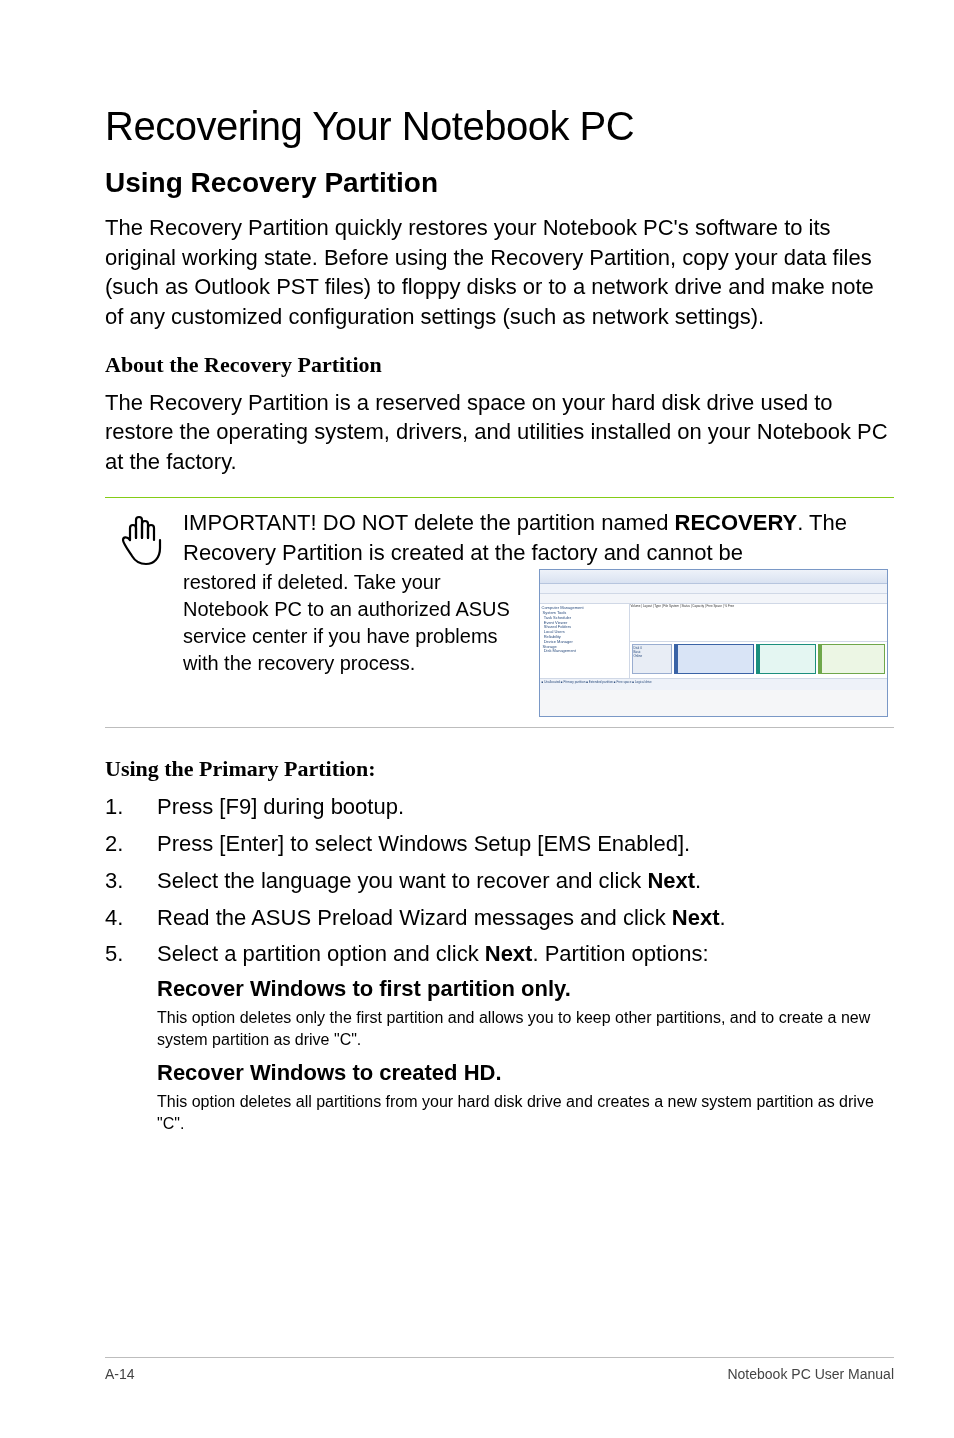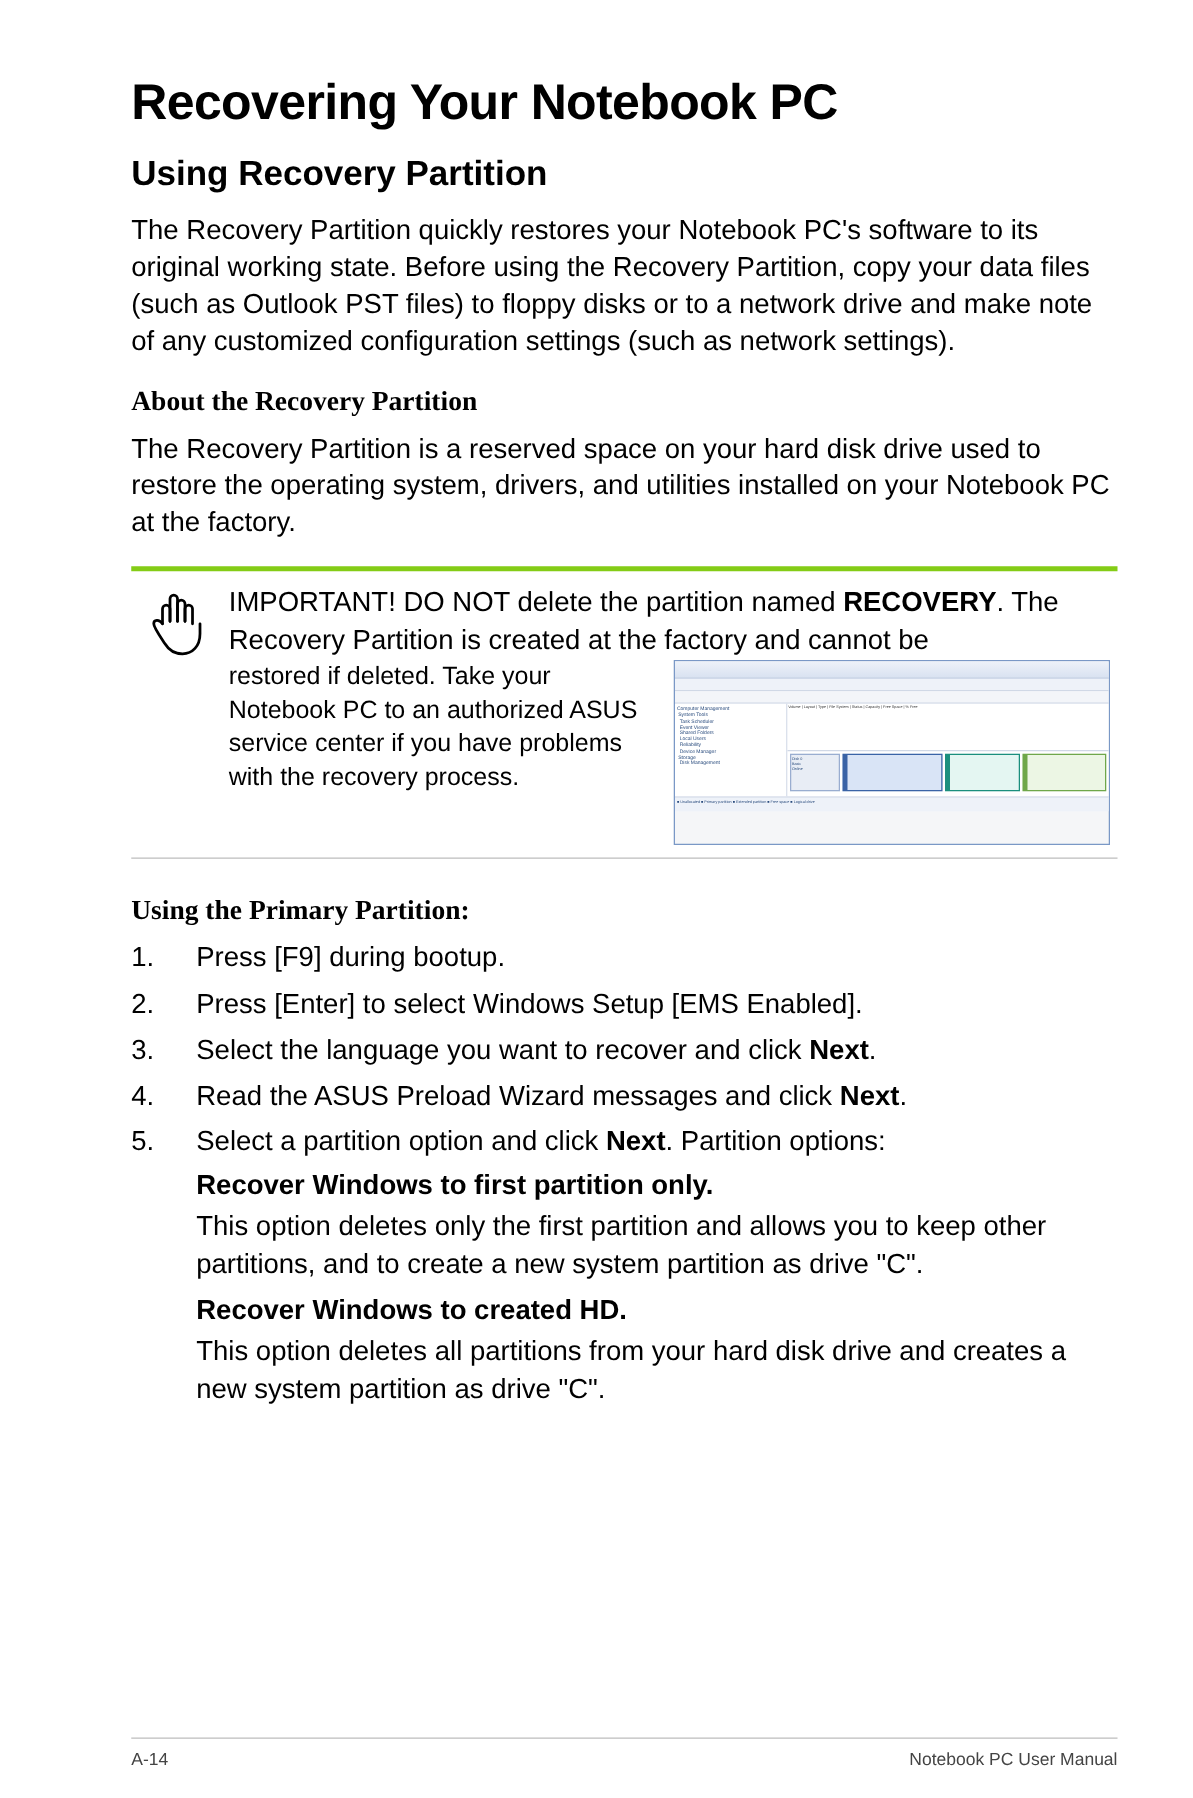--- a/index.html
+++ b/index.html
@@ -11,24 +11,25 @@
       width: 954px;
       height: 1438px;
       background: #fff;
       font-family: "Segoe UI", "Myriad Pro", Arial, sans-serif;
       color: #000;
       position: relative;
       padding: 60px 60px 0 105px;
     }
     h1.page-title {
       font-size: 40px;
-      font-weight: 700;
+      font-weight: 400;
       font-family: "Segoe UI", Arial, sans-serif;
       margin-bottom: 18px;
       letter-spacing: -0.5px;
+      margin-top: 44px;
     }
     h2.section {
       font-size: 28px;
       font-weight: 700;
       margin-bottom: 14px;
       margin-top: 17px;
     }
     p.body {
       font-size: 22px;
       line-height: 1.35;
@@ -37,21 +38,21 @@
     h3.subsection {
       font-size: 22px;
       font-weight: 700;
       margin-bottom: 10px;
       margin-top: 8px;
       font-family: Liberation Serif, serif;
     }
     .callout {
       display: flex;
       align-items: flex-start;
-      border-top: 4px solid #84cc16;
+      border-top: 1px solid #84cc16;
       border-bottom: 1px solid #bdbdbd;
       margin-bottom: 28px;
     }
     .callout .icon-cell {
       flex: 0 0 74px;
       display: flex;
       align-items: flex-start;
       justify-content: center;
       padding-top: 12px;
       padding-left: 2px;
@@ -171,29 +172,29 @@
       top: 0;
       font-size: 22px;
     }
     .step-sub-title {
       font-size: 22px;
       font-weight: 700;
       margin-top: 4px;
       margin-bottom: 2px;
     }
     .step-sub-body {
-      font-size: 22px;
+      font-size: 16px;
       line-height: 1.35;
       margin-bottom: 8px;
     }
     .footer {
       position: absolute;
       left: 105px;
       right: 60px;
-      bottom: 23px;
+      bottom: 56px;
       border-top: 1px solid #bdbdbd;
       padding-top: 8px;
       display: flex;
       justify-content: space-between;
       font-size: 14px;
       color: #444;
     }
     b { font-weight: 700; }
   </style>
 </head>

